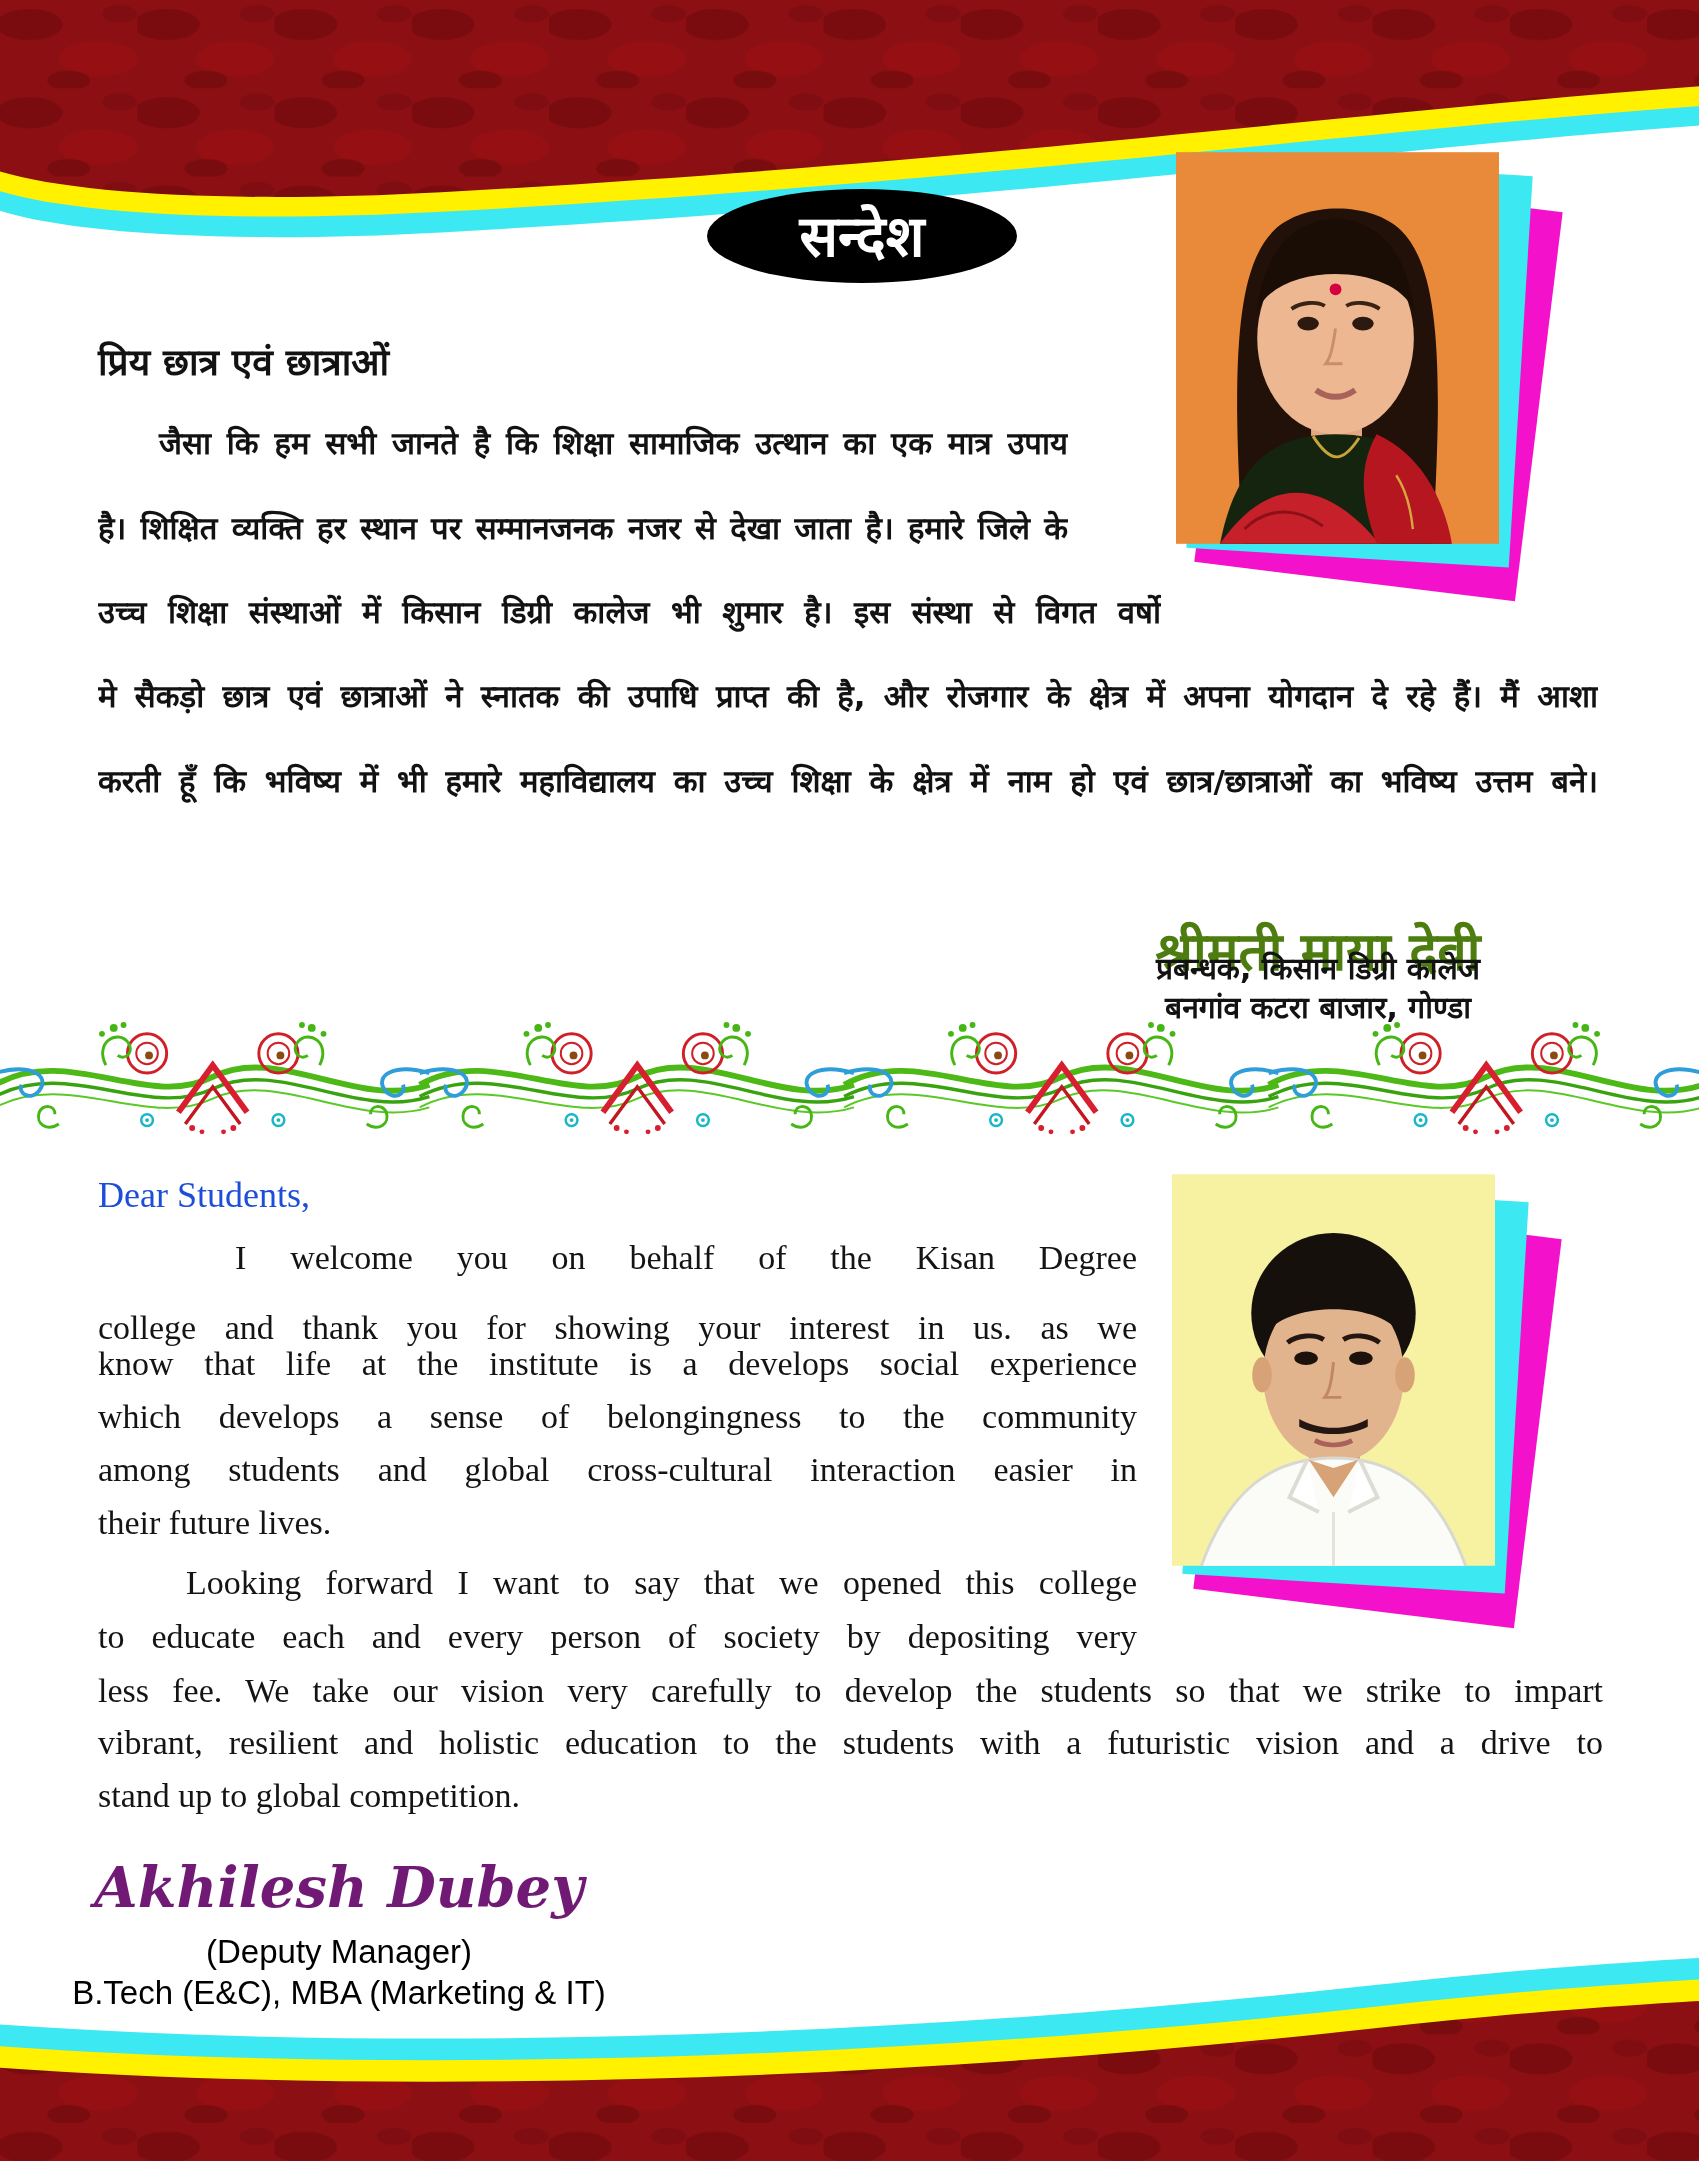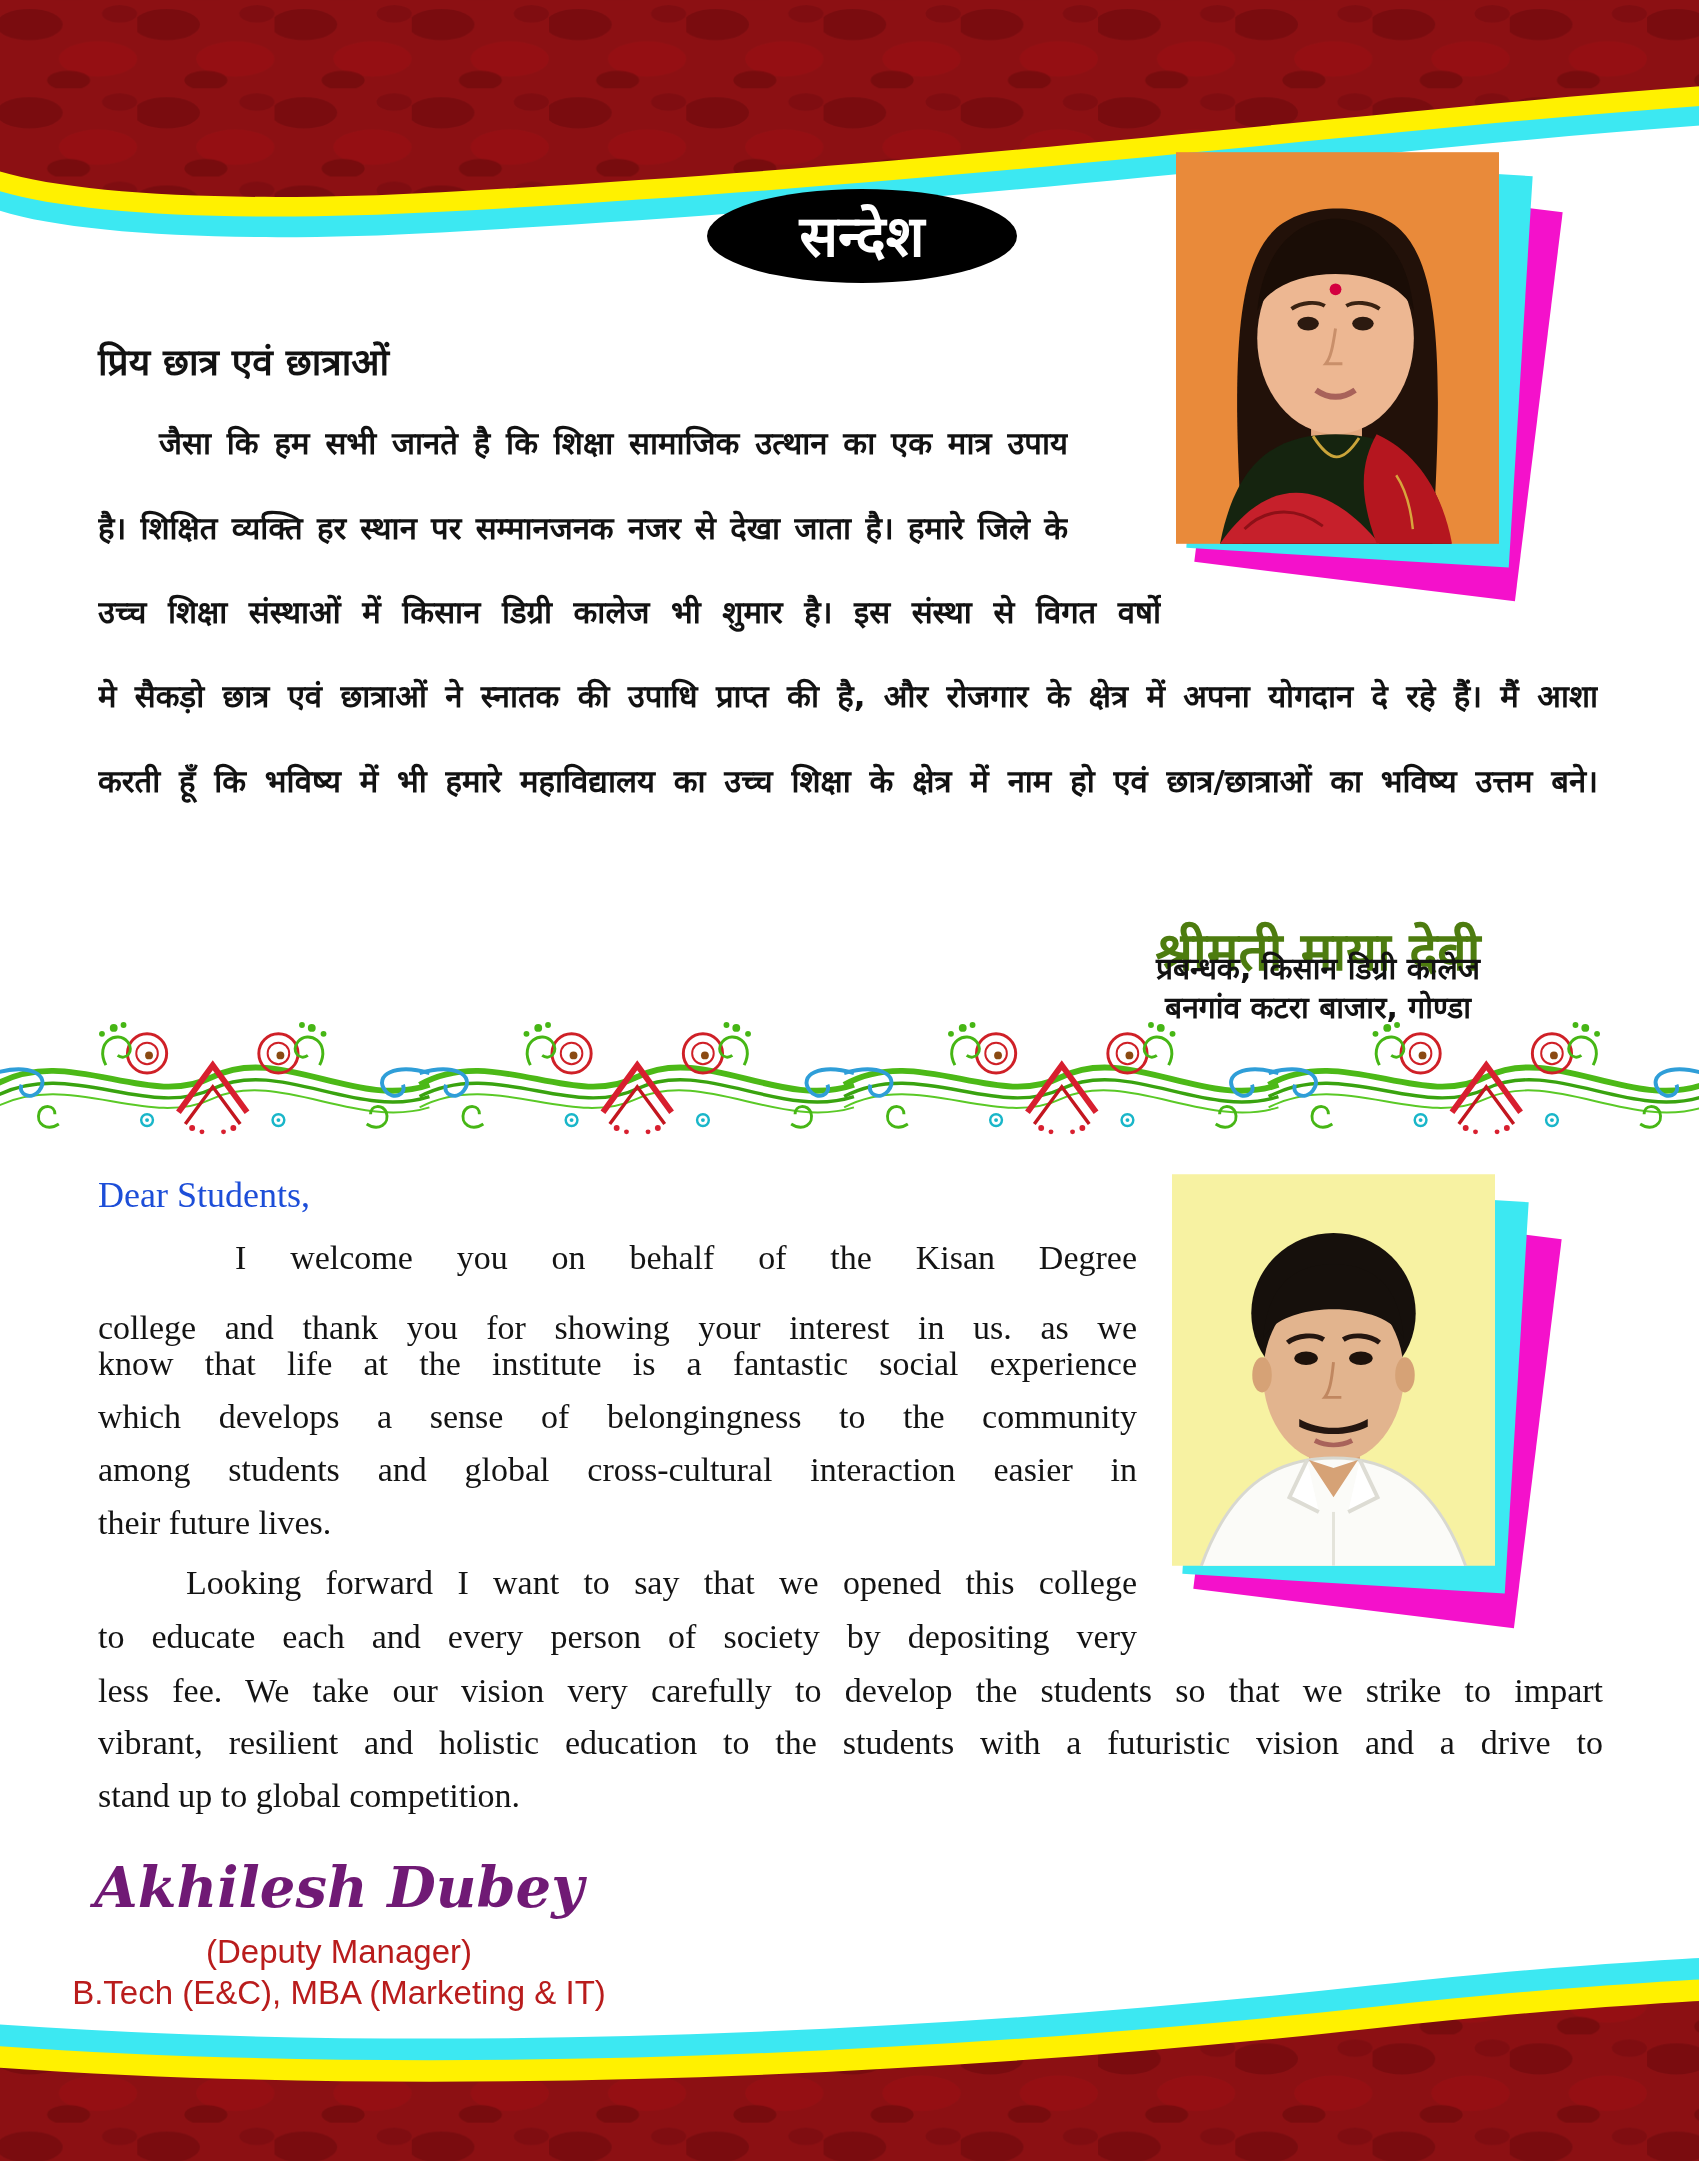--- a/index.html
+++ b/index.html
@@ -21,21 +21,21 @@
   .badge span{font:700 57px "DejaVu Sans",sans-serif;color:#ffffff;line-height:94px;}
   
   .hsig-name{position:absolute;left:1034px;top:913px;width:568px;text-align:center;
              font:700 53px "DejaVu Sans",sans-serif;color:#4d7c0f;white-space:nowrap;}
   .hsig-sub{position:absolute;left:1034px;width:568px;text-align:center;
             font:700 30px "DejaVu Sans",sans-serif;color:#121212;white-space:nowrap;}
   
   .esig-name{position:absolute;left:55px;top:1854px;width:568px;text-align:center;
              font:italic 700 56px "DejaVu Serif",serif;color:#701a75;white-space:nowrap;}
   .esig-sub{position:absolute;left:55px;width:568px;text-align:center;
-            font:400 33px "Liberation Sans",sans-serif;color:#b91c1c;white-space:nowrap;}
+            font:400 33px "Liberation Sans",sans-serif;color:#000000;white-space:nowrap;}
   
   .stack{position:absolute;width:402px;height:470px;}
   .sheet{position:absolute;width:323px;height:392px;}
   .sheet.magenta{background:#f411cb;transform:rotate(7deg);}
   .sheet.cyan{background:#3ce8f2;transform:rotate(3.5deg);}
   .frame{position:absolute;left:0;top:0;width:323px;height:392px;overflow:hidden;}
   svg{display:block;}
 </style>
 </head>
 <body>
@@ -169,21 +169,21 @@
       <path d="M138,292 L120,330 L150,345" stroke="#dddcd4" stroke-width="4" fill="#ffffff"></path>
       <path d="M192,292 L210,330 L180,345" stroke="#dddcd4" stroke-width="4" fill="#ffffff"></path>
       <path d="M165,345 L165,400" stroke="#e4e3da" stroke-width="3"></path>
     </svg>
   </div>
 </div>
 
 <div class="esal" style="top:1174px;">Dear Students,</div>
 <div class="el" style="top:1233px;text-indent:137px;">I welcome you on behalf of the Kisan Degree</div>
 <div class="el" style="top:1286px;margin-top:17px;">college and thank you for showing your interest in us. as we</div>
-<div class="el" style="top:1339px;">know that life at the institute is a fantastic social experience</div>
+<div class="el" style="top:1339px;">know that life at the institute is a develops social experience</div>
 <div class="el" style="top:1392px;">which develops a sense of belongingness to the community</div>
 <div class="el" style="top:1445px;">among students and global cross-cultural  interaction easier in</div>
 <div class="el short" style="top:1498px;">their future lives.</div>
 <div class="el" style="top:1558px;text-indent:88px;">Looking forward I want to say that we opened this college</div>
 <div class="el" style="top:1612px;">to educate each and every person of society by depositing very</div>
 <div class="el" style="top:1666px;width:1505px;">less fee. We take our vision very carefully to develop the students so that we strike to impart</div>
 <div class="el" style="top:1718px;width:1505px;">vibrant, resilient and holistic education to the students with a futuristic vision and a drive to</div>
 <div class="el short" style="top:1771px;">stand up to global competition.</div>
 
 <div class="esig-name">Akhilesh Dubey</div>

